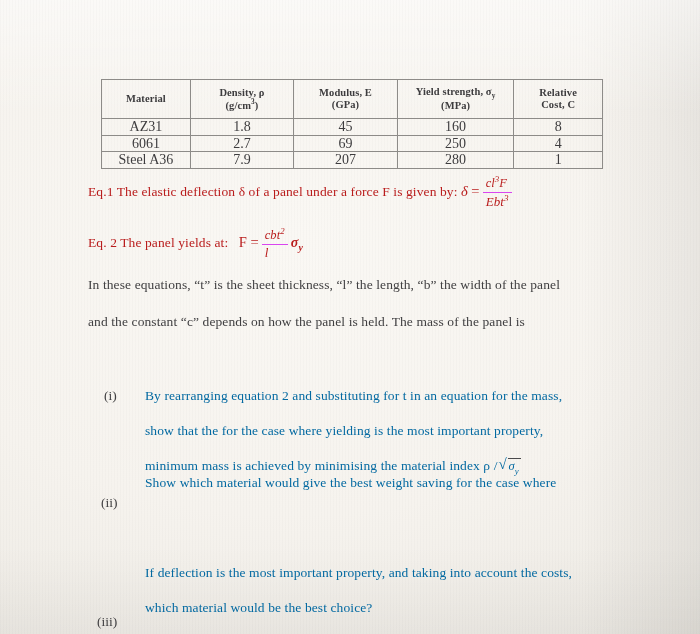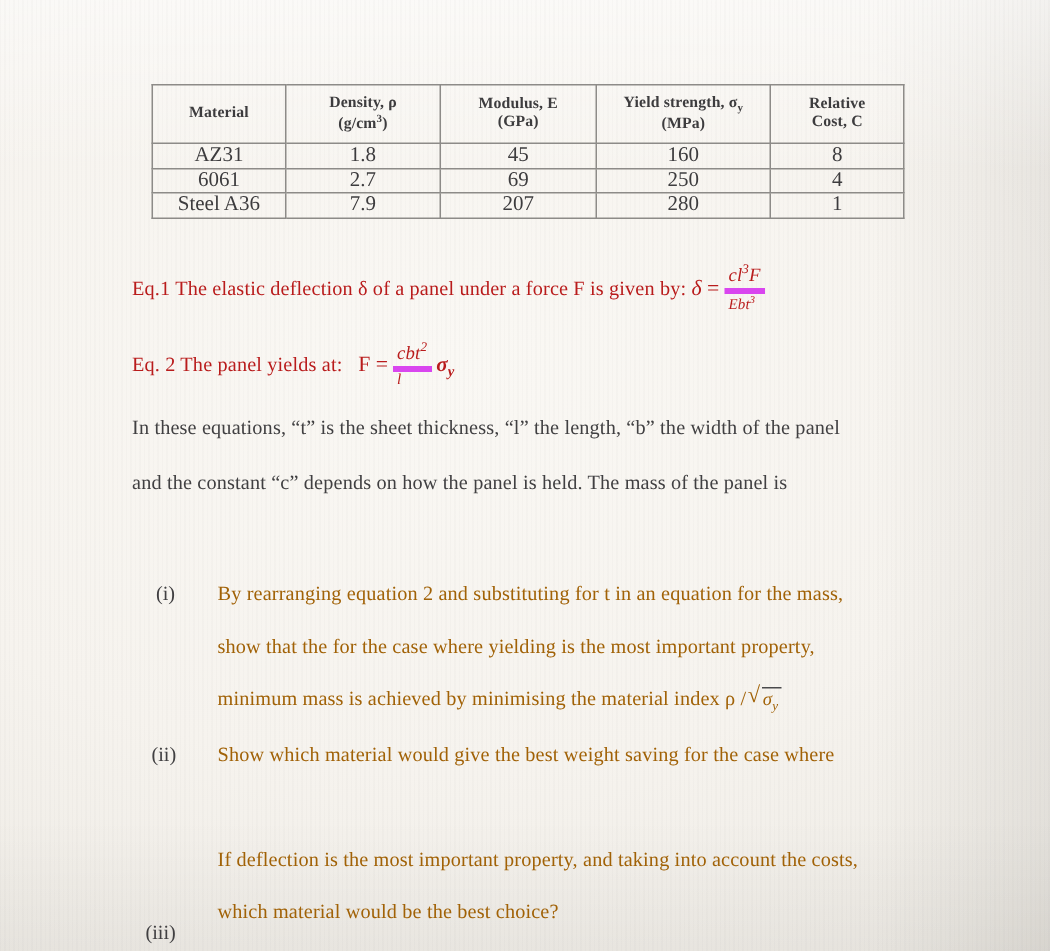--- a/index.html
+++ b/index.html
@@ -45,21 +45,21 @@
 
   .content {
     position: absolute;
     inset: 0;
   }
 
   
   .table-wrap {
     position: absolute;
     left: 101px;
-    top: 56px;
+    top: 79px;
     width: 502px;
   }
   table.props {
     border-collapse: collapse;
     width: 100%;
     font-size: 10.5px;
     color: #3d3c3e;
   }
   table.props th,
   table.props td {
@@ -108,21 +108,21 @@
   .frac {
     display: inline-block;
     vertical-align: middle;
     text-align: left;
     line-height: 1.08;
     margin: 0 3px;
     position: relative;
     top: -1px;
   }
   .frac .num { display: block; padding: 0 3px 1px 3px; font-size: 12.5px; }
-  .frac .den { display: block; padding: 1px 3px 0 3px; border-top: 4px solid #d946ef; font-size: 10px; }
+  .frac .den { display: block; padding: 1px 3px 0 3px; border-top: 1px solid #d946ef; font-size: 13px; }
   .bigsym { font-size: 14.5px; }
   .sigma-y { font-style: italic; font-weight: bold; font-size: 14px; }
 
   
   .body-line {
     position: absolute;
     left: 88px;
     font-size: 13.5px;
     letter-spacing: .1px;
     color: #414042;
@@ -137,31 +137,31 @@
     position: absolute;
     font-size: 13.5px;
     color: #414042;
     text-align: left;
   }
   .q-line {
     position: absolute;
     left: 145px;
     font-size: 13.5px;
     letter-spacing: .1px;
-    color: #a16207;
+    color: #0369a1;
     white-space: nowrap;
   }
   #m-i   { left: 104px; top: 388px; }
   #m-ii  { left: 101px; top: 495px; }
   #m-iii { left: 97px;  top: 578px; margin-top: 36px; }
 
   #qi-1   { top: 388px; }
   #qi-2   { top: 423px; }
   #qi-3   { top: 458px; }
-  #qii-1  { top: 495px; text-align: center; }
+  #qii-1  { top: 475px; text-align: center; }
   #qii-2  { top: 530px; }
   #qiii-1 { top: 565px; }
   #qiii-2 { top: 600px; }
 
   
   .sqrt {
     display: inline-block;
     position: relative;
     padding-left: 9px;
     margin-left: 1px;

